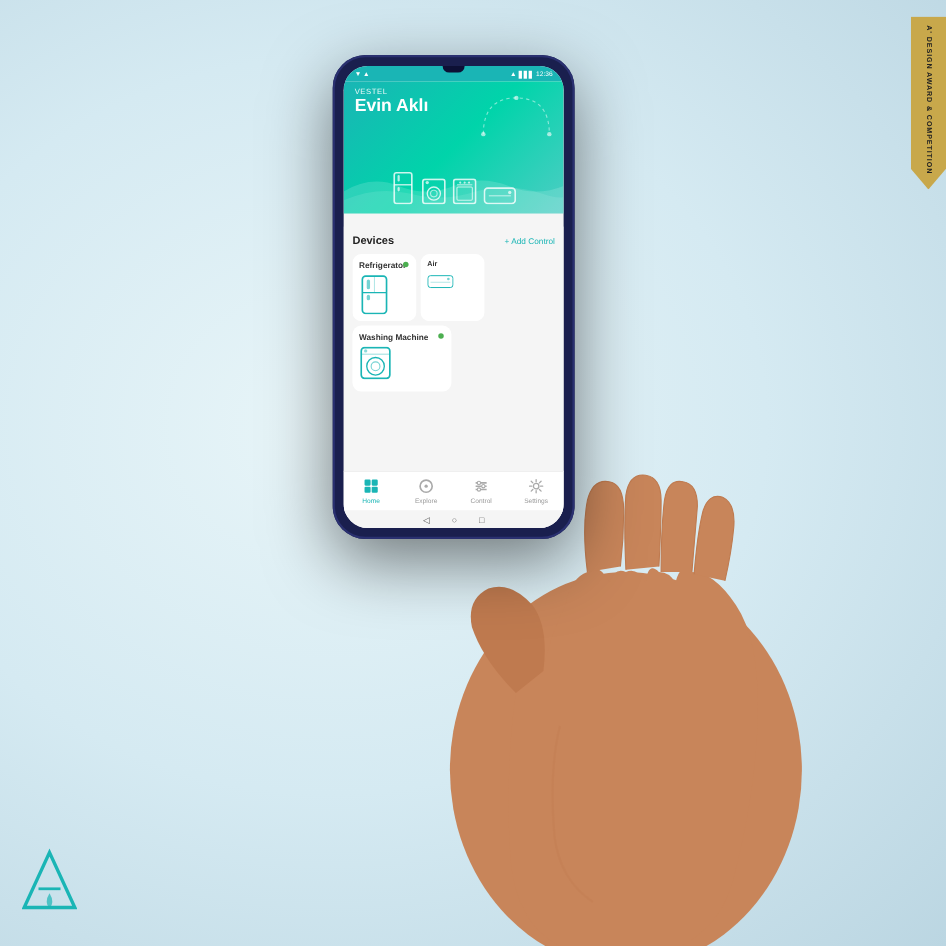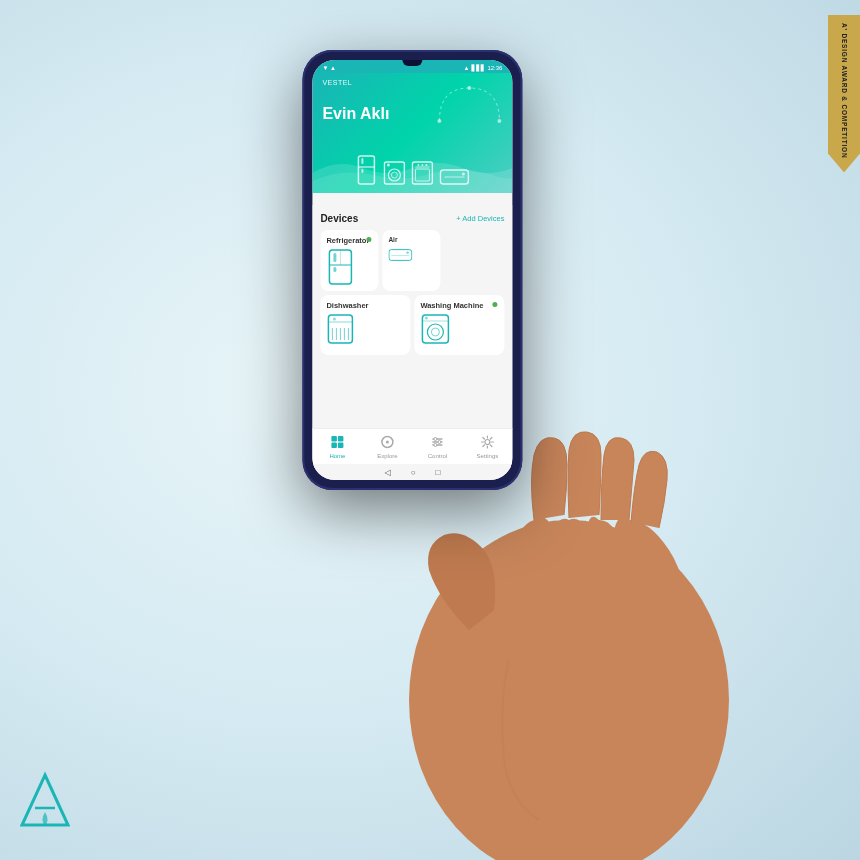--- a/index.html
+++ b/index.html
@@ -101,21 +101,21 @@
       font-size: 7px;
       color: rgba(255,255,255,0.9);
       font-weight: 500;
       letter-spacing: 0.5px;
     }
 
     .app-title {
       font-size: 16px;
       font-weight: bold;
       color: white;
-      margin-top: 19px;
+      margin-top: 1px;
     }
 
     
     .header-devices {
       position: absolute;
       bottom: 8px;
       left: 0;
       right: 0;
       display: flex;
       justify-content: center;
@@ -396,21 +396,21 @@
             <line x1="5" y1="8" x2="25" y2="8" stroke="white" stroke-width="1" opacity="0.6"></line>
             <circle cx="24" cy="5" r="1.5" fill="white" opacity="0.7"></circle>
           </svg>
         </div>
       </div>
 
       <div class="content-area">
 
         <div class="section-header">
           <span class="section-title">Devices</span>
-          <span class="add-device-btn">+ Add Devices</span>
+          <span class="add-device-btn">+ Add Control</span>
         </div>
 
         <div class="device-grid">
 
           <div class="device-card">
             <div class="device-name">Refrigerator</div>
             <div class="status-dot"></div>
             <div class="device-icon-area">
               <svg width="28" height="36" viewBox="0 0 28 36">
                 <rect x="3" y="1" width="22" height="34" rx="3" fill="none" stroke="#1ab5b5" stroke-width="1.5"></rect>
@@ -431,36 +431,20 @@
                 <rect x="1" y="1" width="38" height="18" rx="4" fill="none" stroke="#1ab5b5" stroke-width="1.5"></rect>
                 <line x1="5" y1="11" x2="35" y2="11" stroke="#1ab5b5" stroke-width="1" opacity="0.5"></line>
                 <circle cx="32" cy="6" r="2" fill="#1ab5b5" opacity="0.6"></circle>
               </svg>
             </div>
           </div>
         </div>
 
         <div class="device-row">
 
-          <div class="device-card">
-            <div class="device-name">Dishwasher</div>
-            <div class="device-icon-area">
-              <svg width="28" height="30" viewBox="0 0 28 30">
-                <rect x="2" y="1" width="24" height="28" rx="3" fill="none" stroke="#1ab5b5" stroke-width="1.5"></rect>
-                <line x1="2" y1="8" x2="26" y2="8" stroke="#1ab5b5" stroke-width="1" opacity="0.5"></line>
-
-                <line x1="6" y1="14" x2="6" y2="26" stroke="#1ab5b5" stroke-width="1" opacity="0.6"></line>
-                <line x1="10" y1="14" x2="10" y2="26" stroke="#1ab5b5" stroke-width="1" opacity="0.6"></line>
-                <line x1="14" y1="14" x2="14" y2="26" stroke="#1ab5b5" stroke-width="1" opacity="0.6"></line>
-                <line x1="18" y1="14" x2="18" y2="26" stroke="#1ab5b5" stroke-width="1" opacity="0.6"></line>
-                <line x1="22" y1="14" x2="22" y2="26" stroke="#1ab5b5" stroke-width="1" opacity="0.6"></line>
-                <circle cx="8" cy="5" r="1.5" fill="#1ab5b5" opacity="0.5"></circle>
-              </svg>
-            </div>
-          </div>
 
           <div class="device-card">
             <div class="device-name">Washing Machine</div>
             <div class="status-dot"></div>
             <div class="device-icon-area">
               <svg width="30" height="30" viewBox="0 0 30 30">
                 <rect x="2" y="1" width="26" height="28" rx="3" fill="none" stroke="#1ab5b5" stroke-width="1.5"></rect>
                 <circle cx="15" cy="18" r="8" fill="none" stroke="#1ab5b5" stroke-width="1.2"></circle>
                 <circle cx="15" cy="18" r="4" fill="none" stroke="#1ab5b5" stroke-width="1" opacity="0.6"></circle>
                 <line x1="2" y1="7" x2="28" y2="7" stroke="#1ab5b5" stroke-width="0.8" opacity="0.5"></line>

